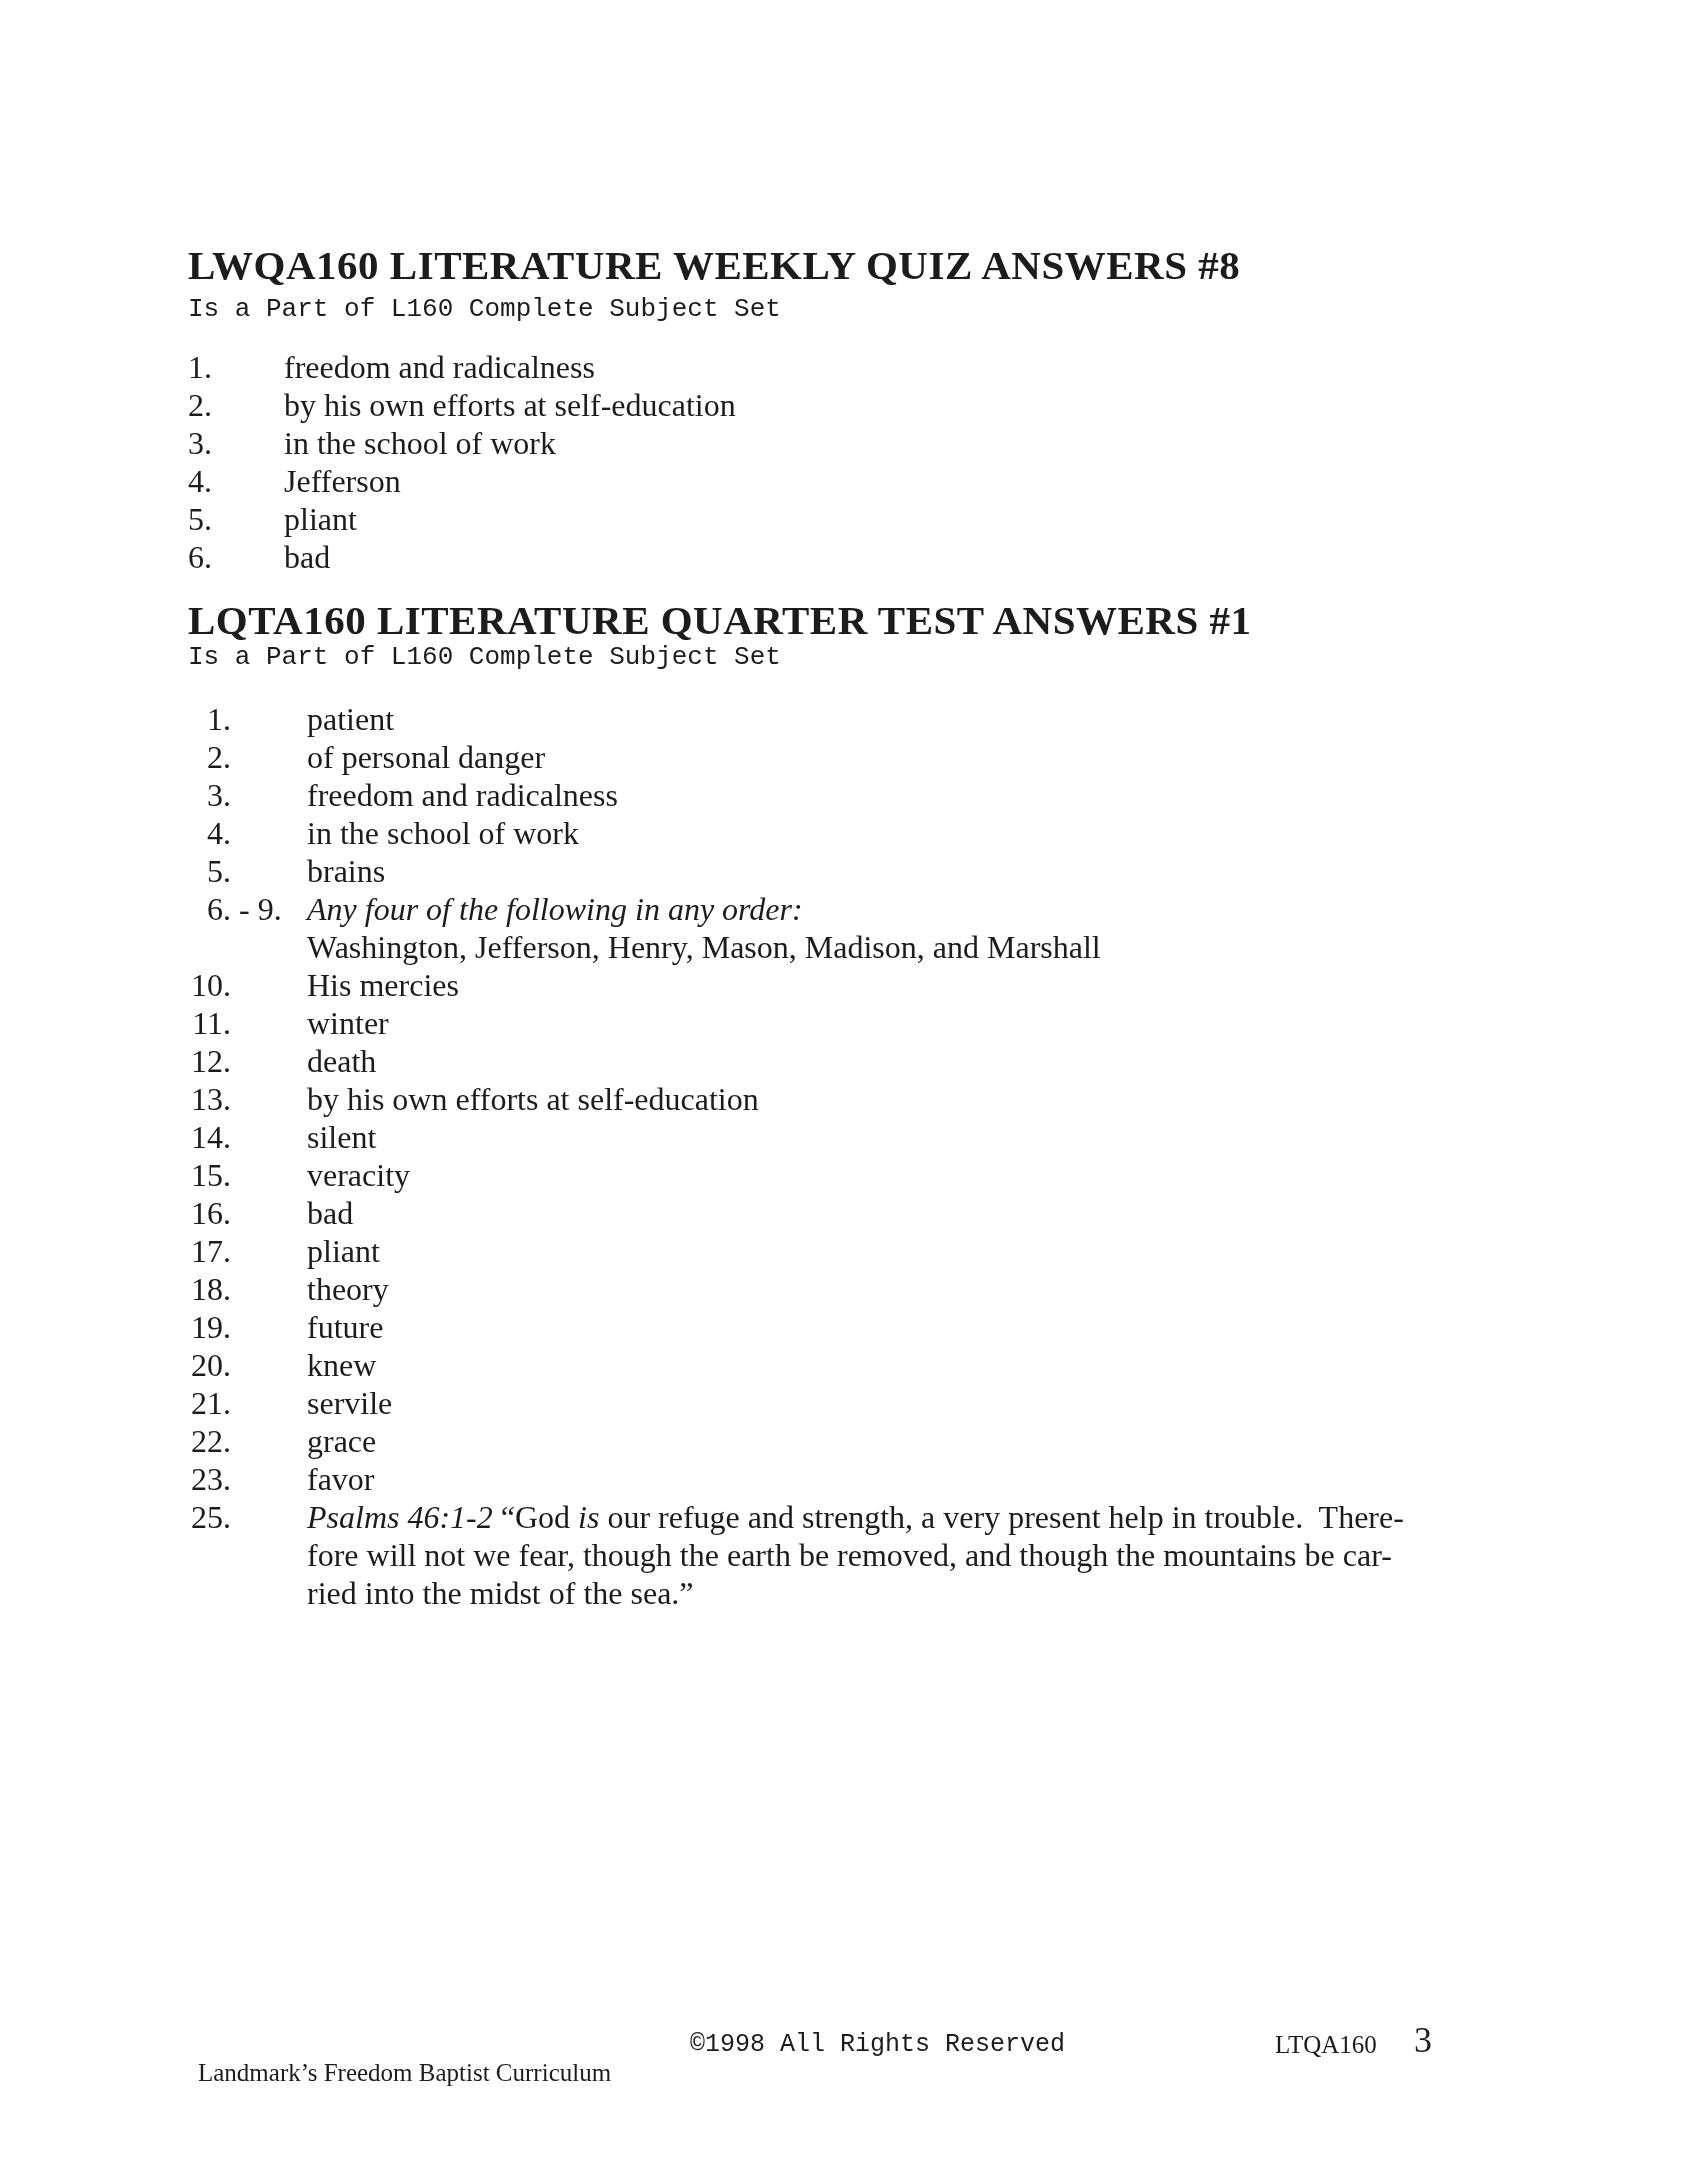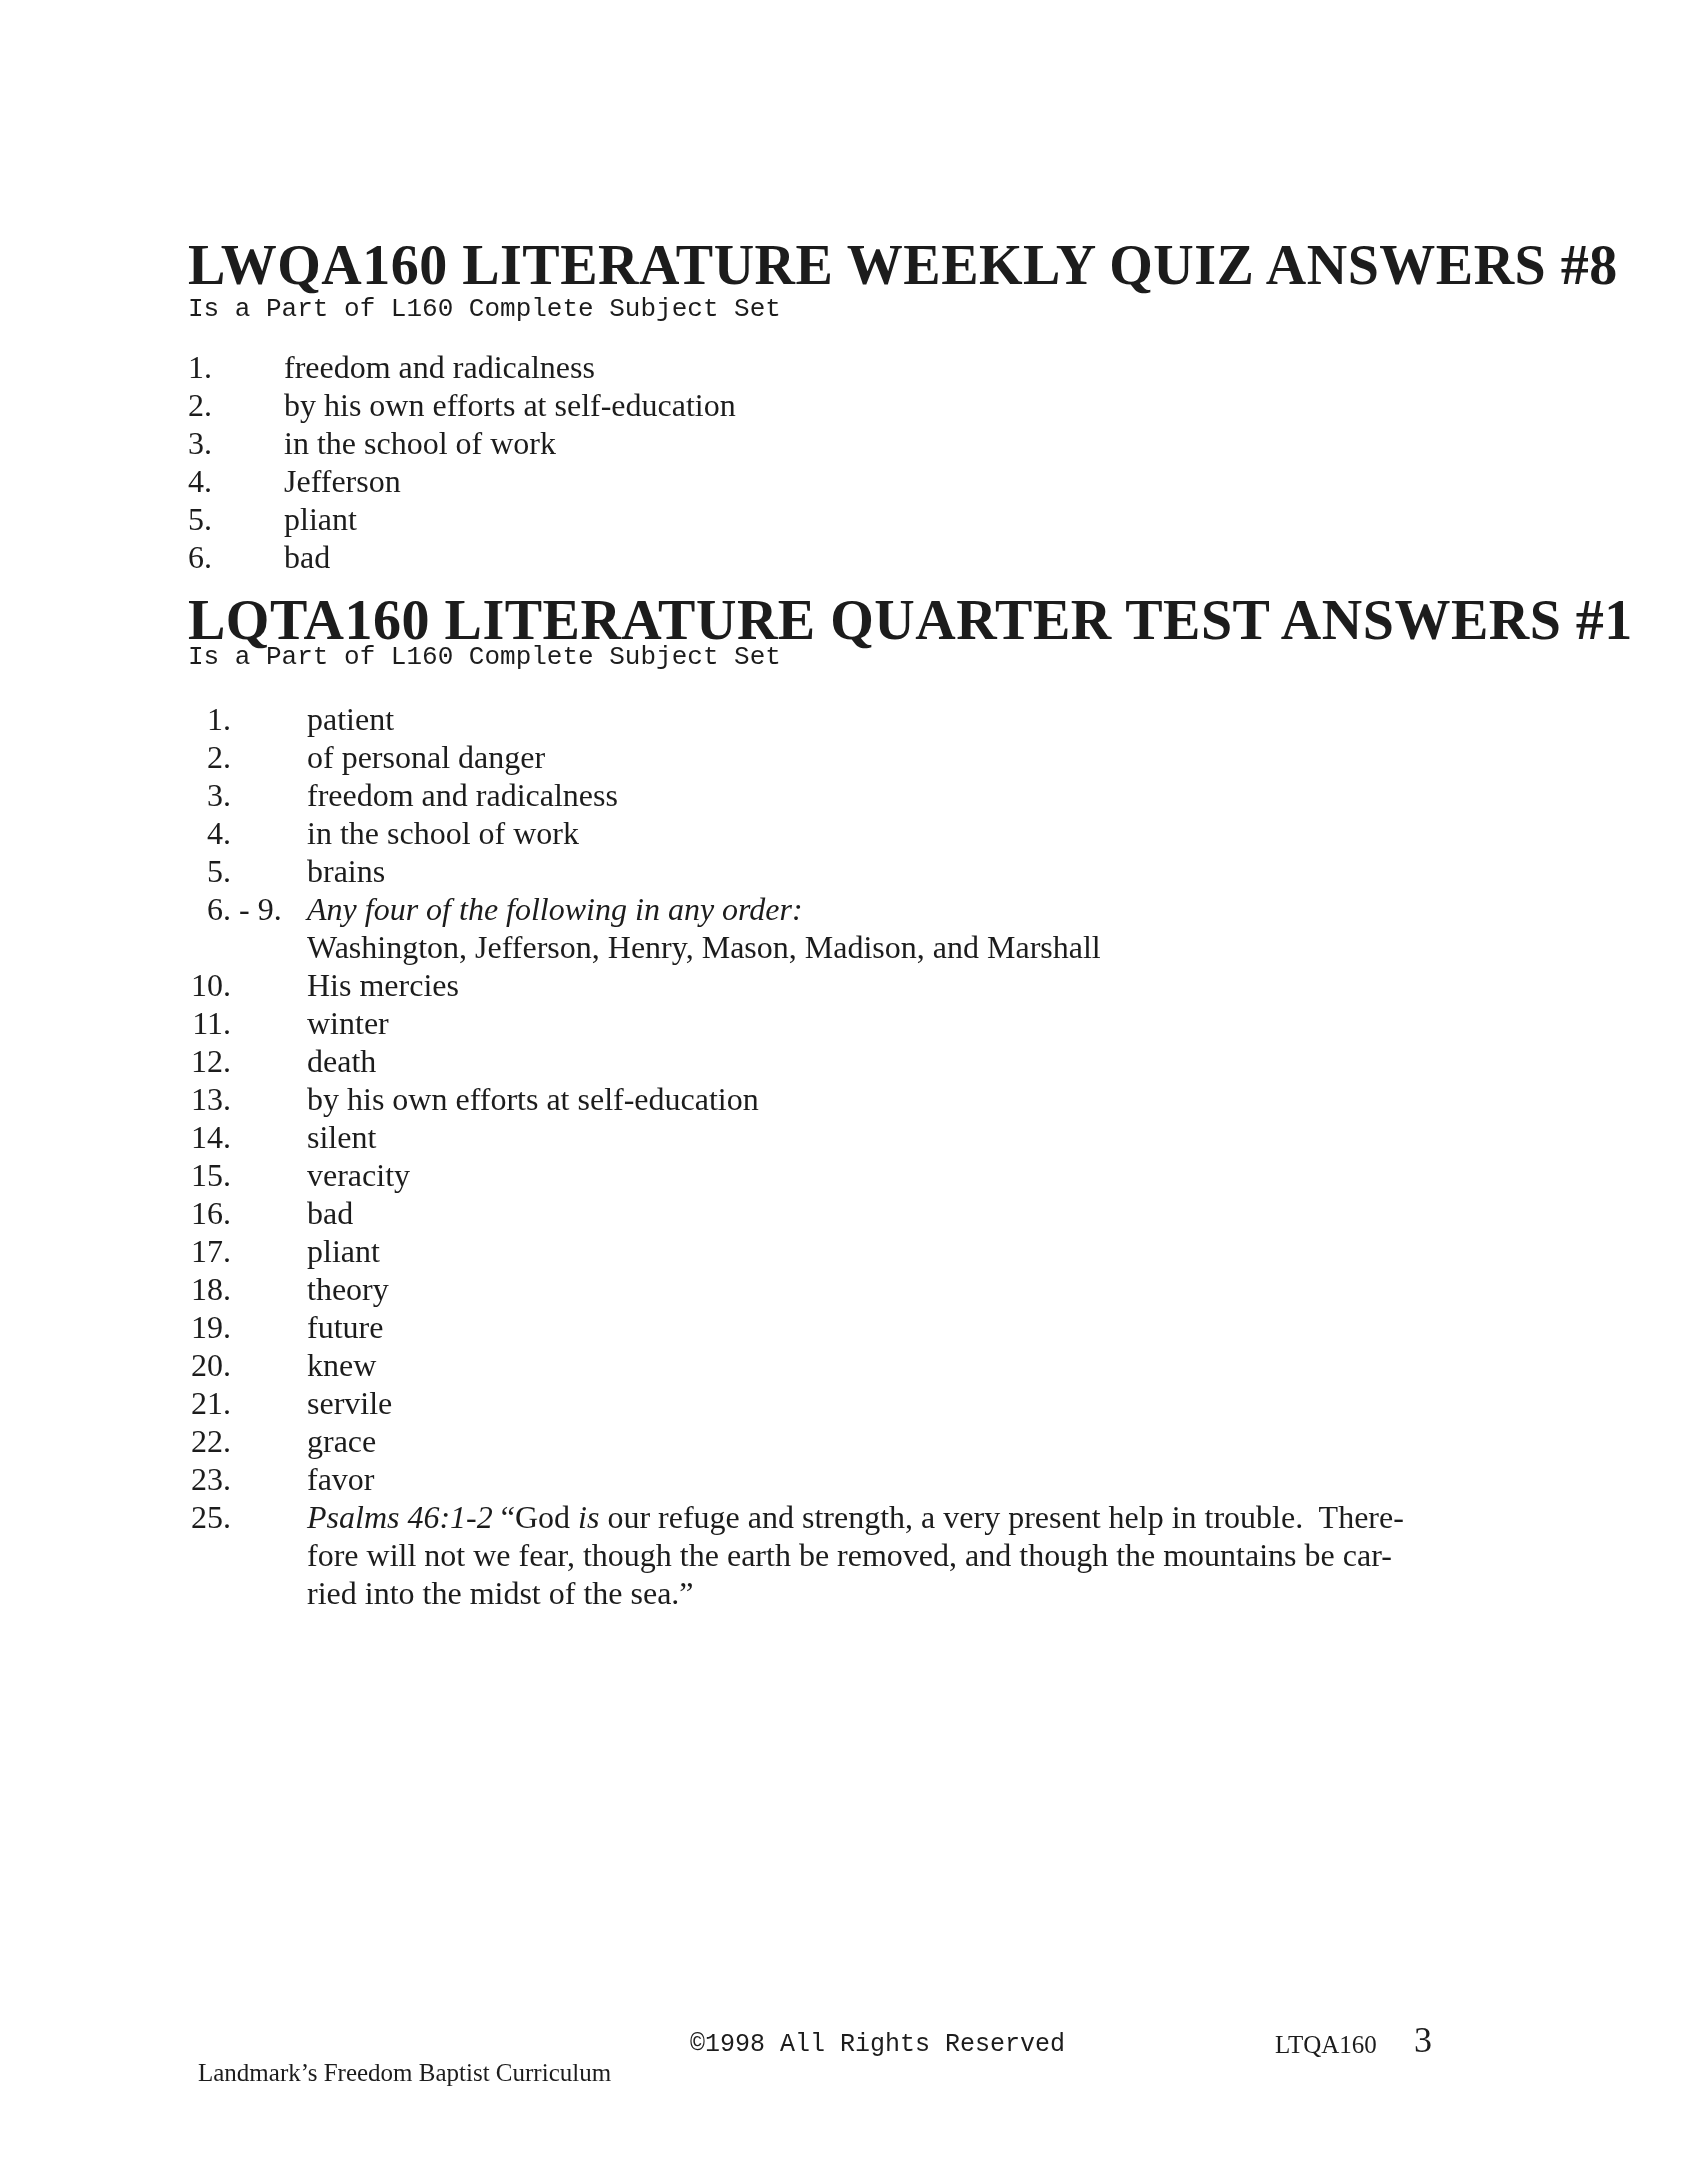--- a/index.html
+++ b/index.html
@@ -10,21 +10,21 @@
     margin: 0 auto;
     background: #ffffff;
     color: #1c1c1c;
     font-family: "Liberation Serif", serif;
     overflow: hidden;
   }
   .abs { position: absolute; }
   .sec-title {
     left: 188px;
     font-weight: bold;
-    font-size: 56px;
+    font-size: 41px;
     line-height: 44px;
     letter-spacing: 0.5px;
     white-space: pre;
   }
   .sec-subtitle {
     left: 188px;
     font-size: 26px;
     line-height: 30px;
     white-space: pre;
     font-family: Liberation Mono, monospace;

